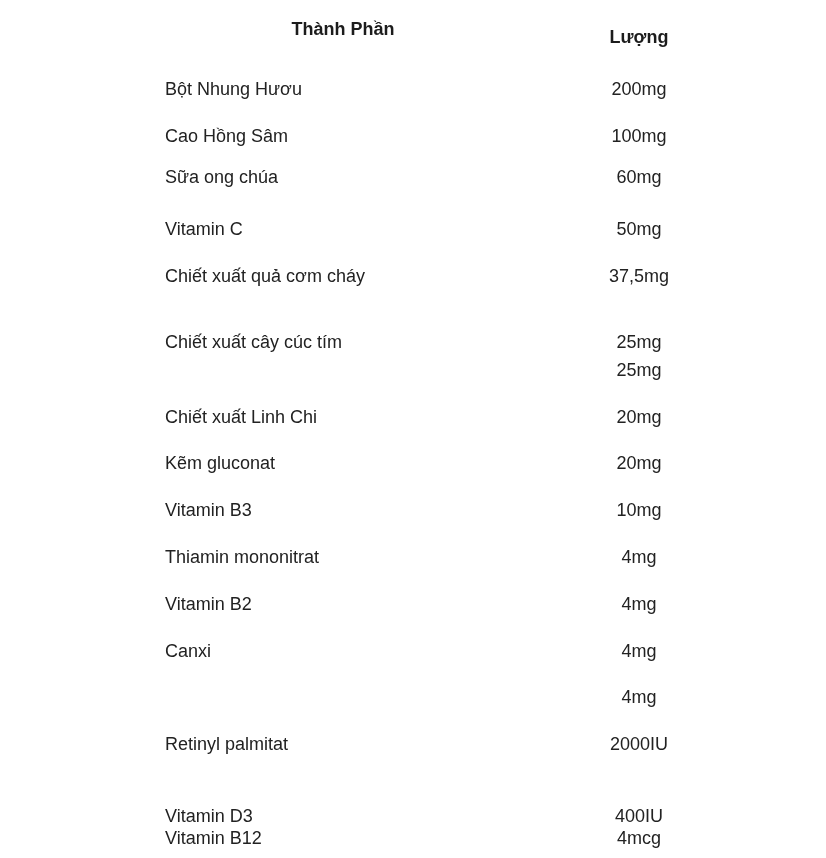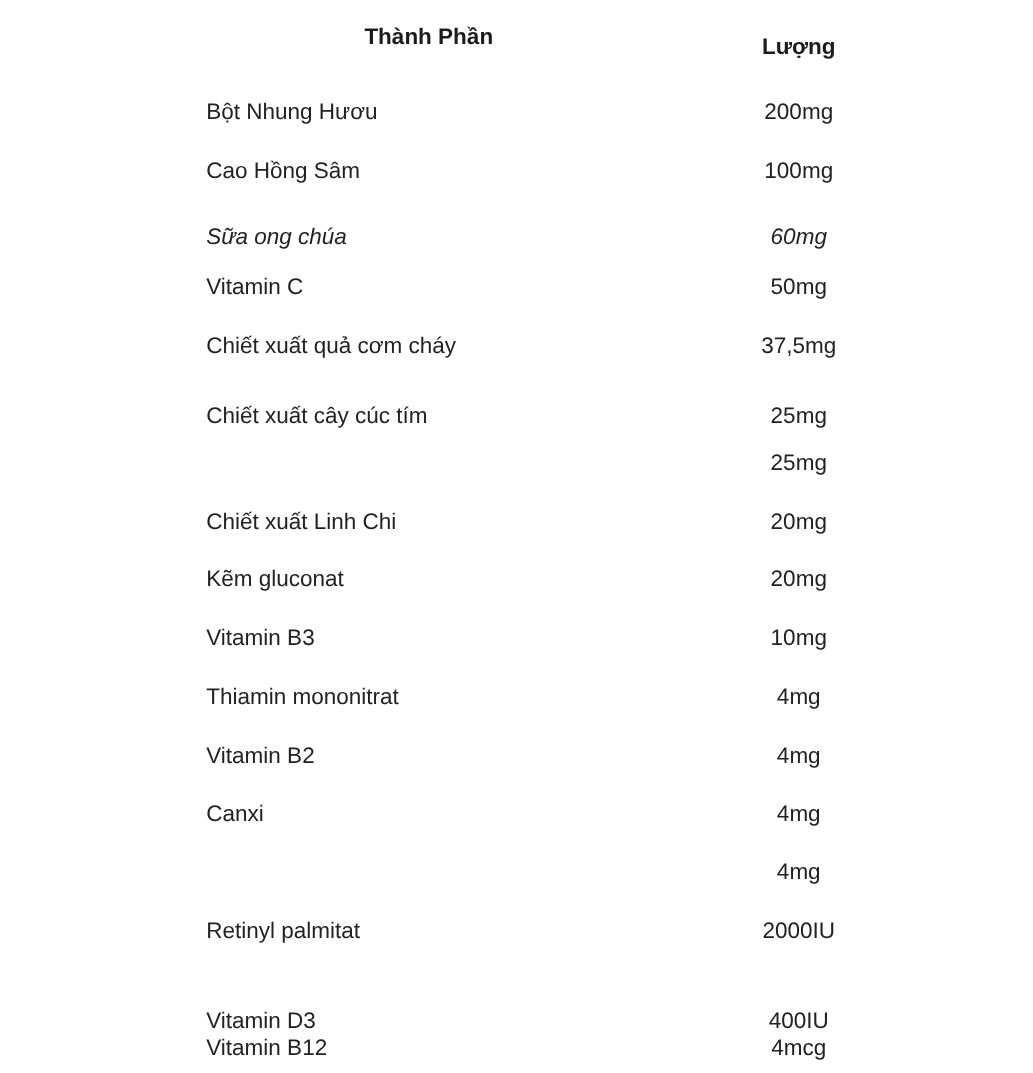--- a/index.html
+++ b/index.html
@@ -33,33 +33,33 @@
   <div class="hdr c2">Lượng</div>
   <div id="rows">
       <div class="row" style="top: 79px;">
         <div class="cell-name">Bột Nhung Hươu</div>
         <div class="cell-amt">200mg</div>
       </div>
       <div class="row" style="top: 125.8px;">
         <div class="cell-name">Cao Hồng Sâm</div>
         <div class="cell-amt">100mg</div>
       </div>
-      <div class="row" style="top: 179px; font-style: italic;">
+      <div class="row" style="top: 167px;">
         <div class="cell-name">Sữa ong chúa</div>
         <div class="cell-amt">60mg</div>
       </div>
       <div class="row" style="top: 219.4px;">
         <div class="cell-name">Vitamin C</div>
         <div class="cell-amt">50mg</div>
       </div>
       <div class="row" style="top: 266.2px;">
         <div class="cell-name">Chiết xuất quả cơm cháy</div>
         <div class="cell-amt">37,5mg</div>
       </div>
-      <div class="row" style="top: 322px;">
+      <div class="row" style="top: 332px;">
         <div class="cell-name">Chiết xuất cây cúc tím</div>
         <div class="cell-amt">25mg</div>
       </div>
       <div class="row" style="top: 359.8px;">
         <div class="cell-amt">25mg</div>
       </div>
       <div class="row" style="top: 406.6px;">
         <div class="cell-name">Chiết xuất Linh Chi</div>
         <div class="cell-amt">20mg</div>
       </div>

